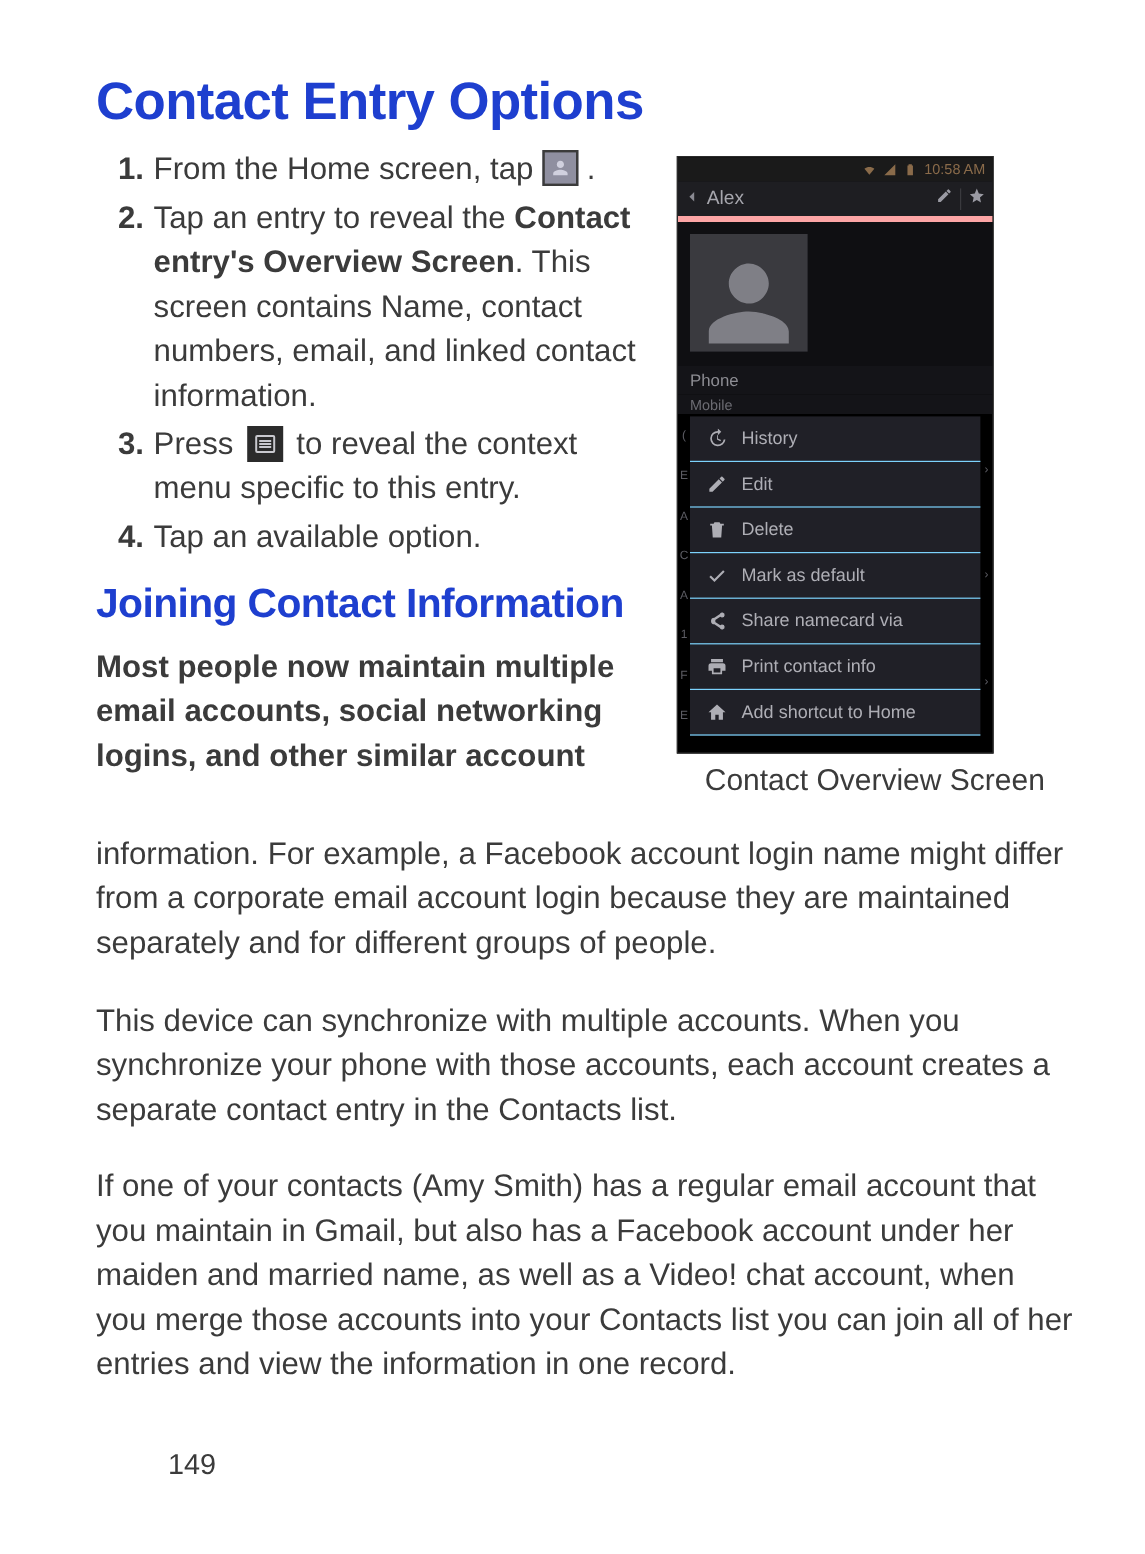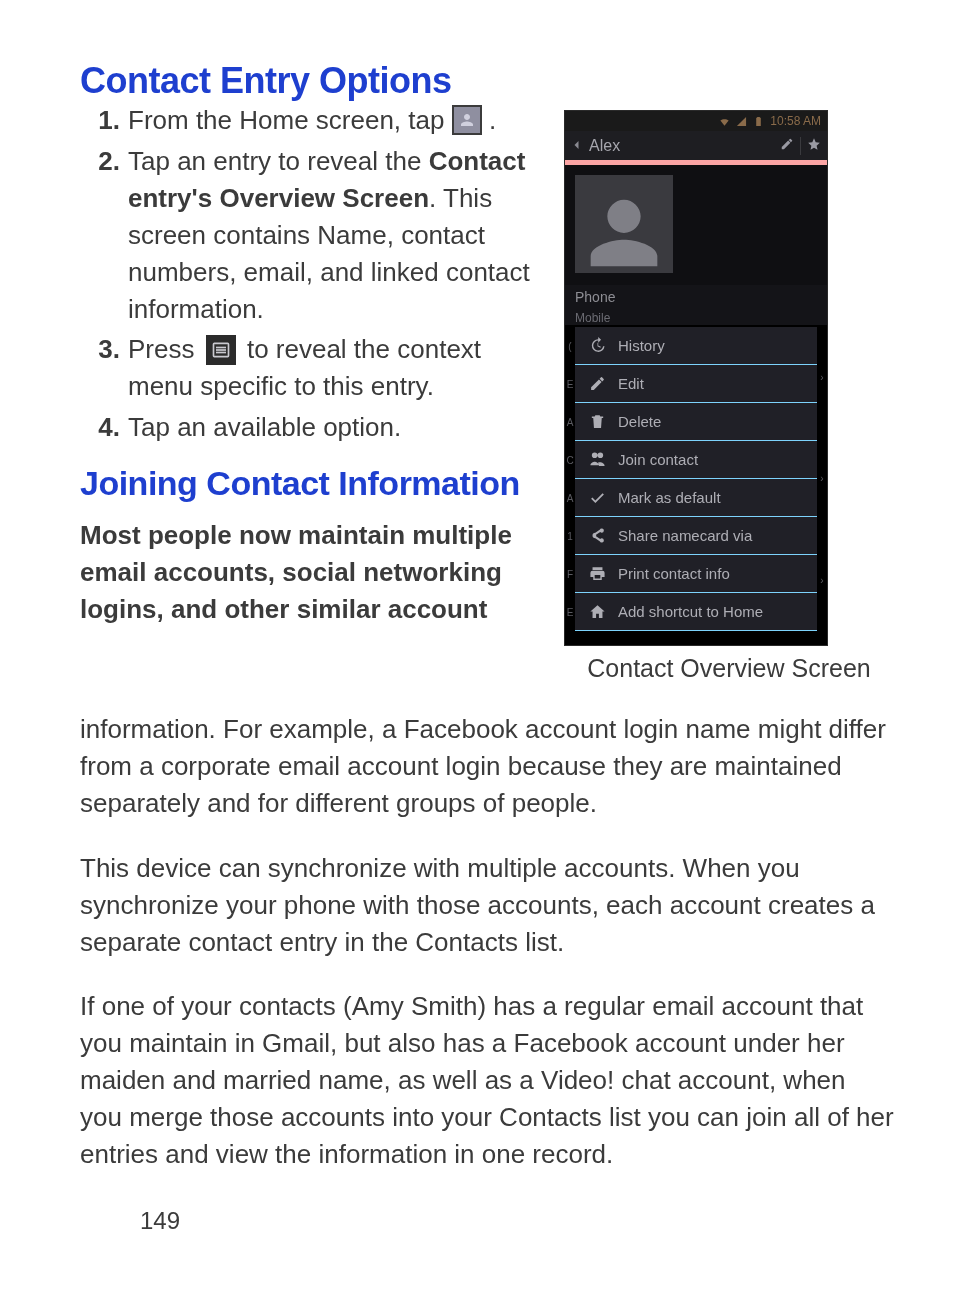--- a/index.html
+++ b/index.html
@@ -11,21 +11,21 @@
       color:#3b3b3b;
       position:relative;
       padding:60px 60px 0 80px;
     }
     .blue-h {
       color:#1e3fcf;
       font-weight:900;
       font-family:Arial, Helvetica, sans-serif;
       letter-spacing:-0.5px;
     }
-    .h-options { font-size:36px; }
+    .h-options { font-size:44px; margin-bottom:12px; }
     .h-joining { font-size:34px; margin-top:18px; line-height:1.15; }
     .columns { display:flex; gap:30px; }
     .col-left { flex:1; }
     .col-right { width:330px; padding-top:8px; }
     ol.steps {
       list-style:none;
       padding-left:48px;
       font-size:26px;
       line-height:1.42;
       color:#3b3b3b;
@@ -270,26 +270,20 @@
           <span>Edit</span>
         </div>
         <div class="mi">
           <svg viewBox="0 0 24 24">
               <path d="M6 7h12l-1 14H7L6 7zm3-4h6l1 2h4v2H4V5h4l1-2z"></path>
             </svg>
           <span>Delete</span>
         </div>
         <div class="mi">
           <svg viewBox="0 0 24 24">
-              <path d="M8 10a4 4 0 1 1 0-8 4 4 0 0 1 0 8zm8 0a4 4 0 1 1 0-8 4 4 0 0 1 0 8zM2 20c0-3 4-5 6-5s6 2 6 5H2zm12 0c0-1.3-.6-2.5-1.5-3.4 1-.4 2.1-.6 3.5-.6 2 0 6 2 6 5h-8v-1z"></path>
-            </svg>
-          <span>Join contact</span>
-        </div>
-        <div class="mi">
-          <svg viewBox="0 0 24 24">
               <path d="M9 16.2l-4.2-4.2L3 13.8 9 19.8 21 7.8l-1.8-1.8z"></path>
             </svg>
           <span>Mark as default</span>
         </div>
         <div class="mi">
           <svg viewBox="0 0 24 24">
               <path d="M18 8a3 3 0 1 0-2.83-4H15L8.9 8.05a3 3 0 1 0 0 7.9L15 20h.17A3 3 0 1 0 18 16a3 3 0 0 0-2.12.88L9.95 13.2a3 3 0 0 0 0-2.4l5.93-3.68A3 3 0 0 0 18 8z"></path>
             </svg>
           <span>Share namecard via</span>
         </div>

